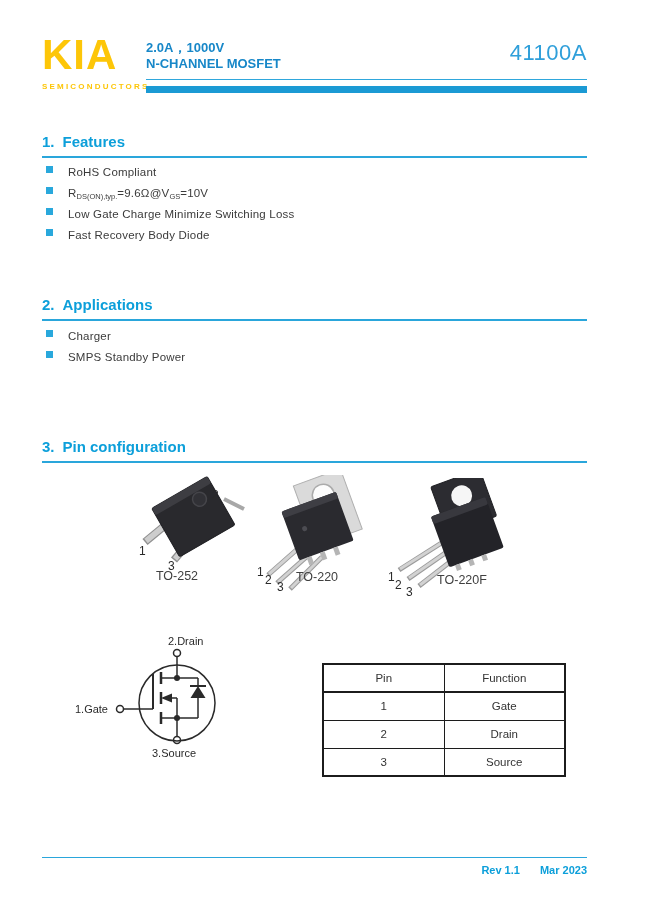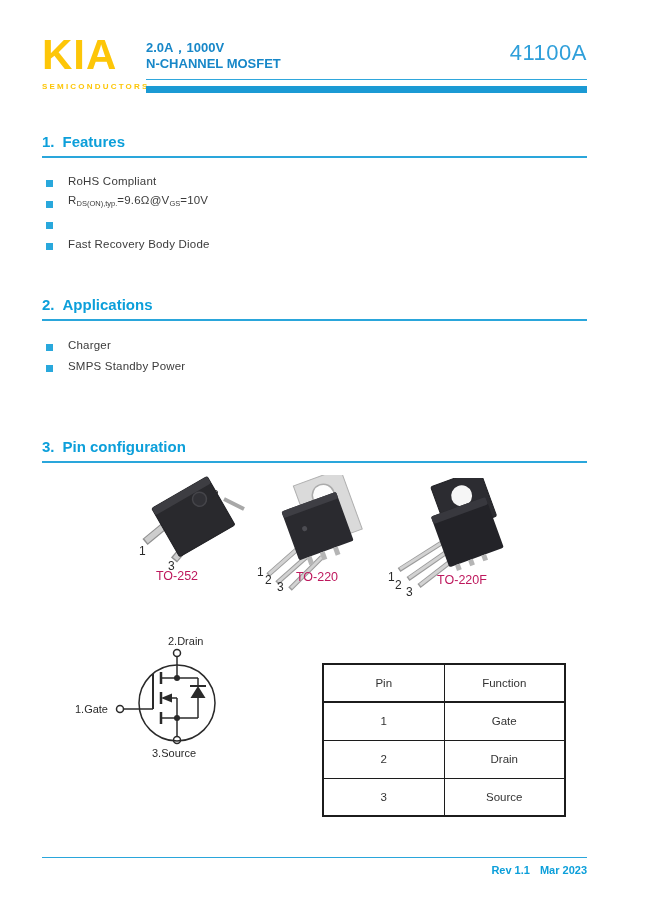--- a/index.html
+++ b/index.html
@@ -14,44 +14,44 @@
   .header-thin-line { position:absolute; left:146px; top:79px; width:441px; height:0; border-top:1.5px solid #2FA7DC; }
   .header-bar { position:absolute; left:146px; top:86px; width:441px; height:7px; background:#1B9AD4; }
 
   
   .section-title { position:absolute; left:42px; font-size:15px; font-weight:700; color:#0C9FDA; }
   .section-title .num { margin-right:8px; }
   .section-rule { position:absolute; left:42px; width:545px; height:0; border-top:2px solid #2AA6DB; }
 
   
   .bullet-list { position:absolute; left:46px; }
-  .bullet-row { display:flex; align-items:flex-end; height:21px; }
+  .bullet-row { display:flex; align-items:flex-start; height:21px; }
   .bullet { width:7px; height:7px; background:#29A8DC; margin-right:15px; flex:0 0 auto; }
   .bullet-text { font-size:11.5px; color:#3B3B3B; letter-spacing:0.2px; }
   sub.small { font-size:7.5px; vertical-align:-2px; letter-spacing:0; }
 
   
   .pkg-svg { position:absolute; }
-  .pkg-caption { position:absolute; width:100px; text-align:center; font-size:12.5px; color:#be185d; }
+  .pkg-caption { position:absolute; width:100px; text-align:center; font-size:12.5px; color:#404040; }
   .pin-num { font-size:12px; fill:#2A2A2A; font-family:"Liberation Sans", sans-serif; }
 
   
   .pin-table { position:absolute; left:322px; top:663px; border-collapse:collapse; }
-  .pin-table td { border:1.5px solid #1C1C1C; width:121px; height:38px; text-align:center; font-size:11.5px; color:#333; }
+  .pin-table td { border:1.5px solid #1C1C1C; width:121px; height:28px; text-align:center; font-size:11.5px; color:#333; }
   .pin-table tr.head td { border-bottom:2.5px solid #1C1C1C; }
   .pin-table { border:2px solid #1C1C1C; }
 
   
   .sym-label { font-size:11px; fill:#2A2A2A; font-family:"Liberation Sans", sans-serif; }
 
   
   .footer-rule { position:absolute; left:42px; top:857px; width:545px; border-top:1.5px solid #2AA6DB; }
   .footer-page { position:absolute; left:42px; top:864px; width:545px; text-align:center; font-size:11px; font-weight:700; color:#0C9FDA; }
   .footer-rev { position:absolute; right:62px; top:864px; font-size:11px; font-weight:700; color:#0C9FDA; }
-  .footer-rev span { margin-left:10px; }
+  .footer-rev span { margin-left:20px; }
 </style>
 </head>
 <body>
 
 <div class="page">
 
   <div class="logo">KIA</div>
   <div class="logo-sub">SEMICONDUCTORS</div>
   <div class="subtitle">
     <div>2.0A，1000V</div>
@@ -70,20 +70,21 @@
     <div class="bullet-row">
       <span class="bullet"></span>
       <span class="bullet-text">RoHS Compliant</span>
     </div>
     <div class="bullet-row">
       <span class="bullet"></span>
       <span class="bullet-text"><span>R</span><sub class="small">DS(ON),typ.</sub><span>=9.6Ω@V</span><sub class="small">GS</sub><span>=10V</span></span>
     </div>
     <div class="bullet-row">
       <span class="bullet"></span>
+      <span class="bullet-text">Low Gate Charge Minimize Switching Loss</span>
     </div>
     <div class="bullet-row">
       <span class="bullet"></span>
       <span class="bullet-text">Fast Recovery Body Diode</span>
     </div>
   </div>
 
   <div class="section-title" style="top:296px;">
     <span class="num">2.</span><span>Applications</span>
   </div>

